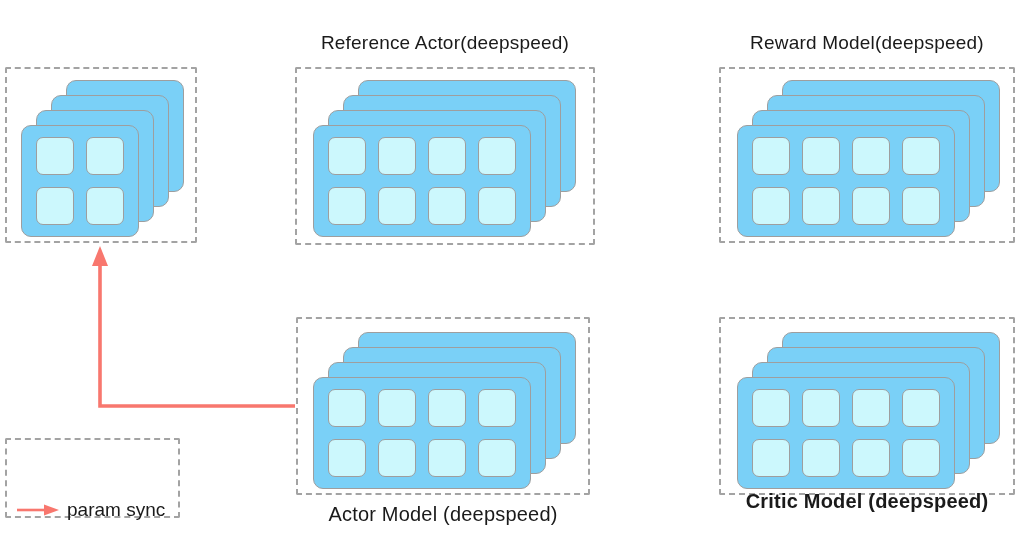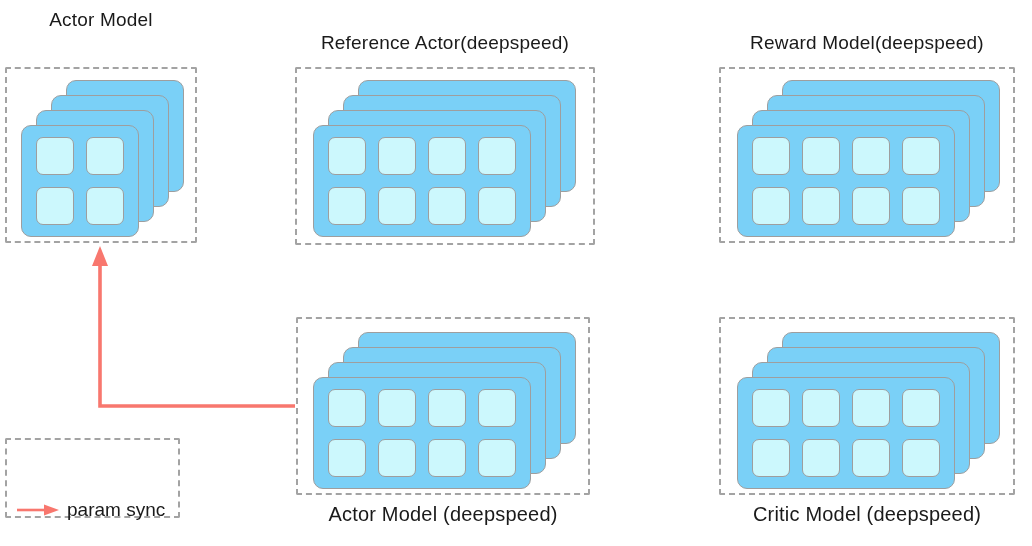--- a/index.html
+++ b/index.html
@@ -44,21 +44,20 @@
 </head>
 <body>
 
 <svg class="arrow-overlay" width="1032" height="546" viewBox="0 0 1032 546">
   <polyline class="arrow-line" points="295,406 100,406 100,262"></polyline>
   <polygon class="arrow-head" points="100,246 92,266 108,266"></polygon>
 </svg>
 
 <div>
   <div class="lbl" style="left:5px;top:8px;width:192px;">
-    <div>Actor Model</div>
   </div>
   <div class="dashed-box" style="left:5px;top:67px;width:192px;height:176px;">
     <div class="stack stack-sm" style="left:14px;top:11px;width:163px;height:157px;">
         <div class="card" style="left: 45px; top: 0px;"></div>
         <div class="card" style="left: 30px; top: 15px;"></div>
         <div class="card" style="left: 15px; top: 30px;"></div>
         <div class="card front" style="left: 0px; top: 45px;">
           <div class="cellgrid" style="grid-template-columns: repeat(2, 38px);">
             <div class="cell"></div>
             <div class="cell"></div>
@@ -152,21 +151,21 @@
             <div class="cell"></div>
             <div class="cell"></div>
             <div class="cell"></div>
             <div class="cell"></div>
             <div class="cell"></div>
             <div class="cell"></div>
           </div>
         </div>
       </div>
   </div>
-  <div class="lbl" style="left:719px;top:503px;width:296px;font-size:20px;">Critic Model (deepspeed)</div>
+  <div class="lbl" style="left:719px;top:490px;width:296px;font-size:20px;font-weight:bold;">Critic Model (deepspeed)</div>
 </div>
 
 <div class="dashed-box" style="left:5px;top:438px;width:175px;height:80px;">
   <div class="legend-row">
     <svg width="44" height="16" viewBox="0 0 44 16">
       <line x1="2" y1="8" x2="30" y2="8" class="arrow-line" style="stroke-width:2.6;"></line>
       <polygon class="arrow-head" points="44,8 29,2.5 29,13.5"></polygon>
     </svg>
     <span class="lbl-inline">param sync</span>
   </div>

